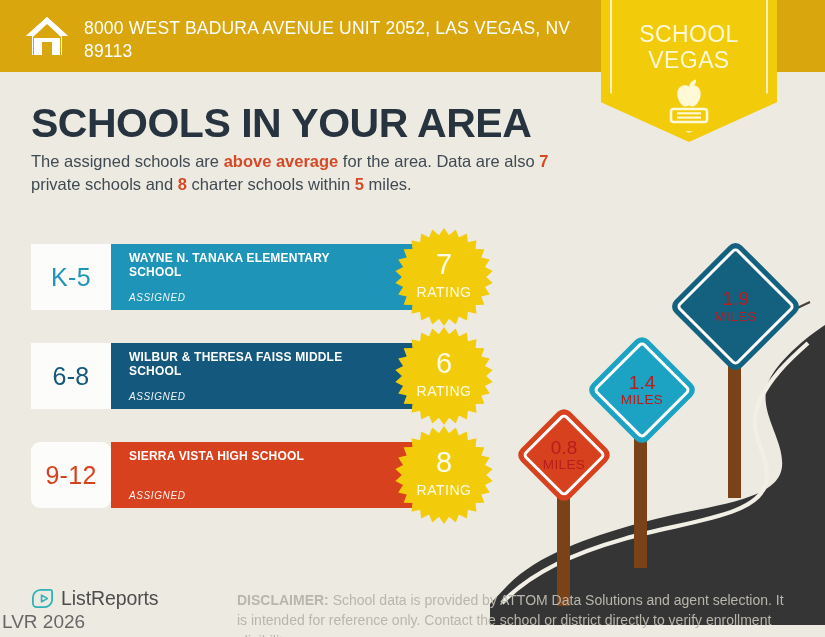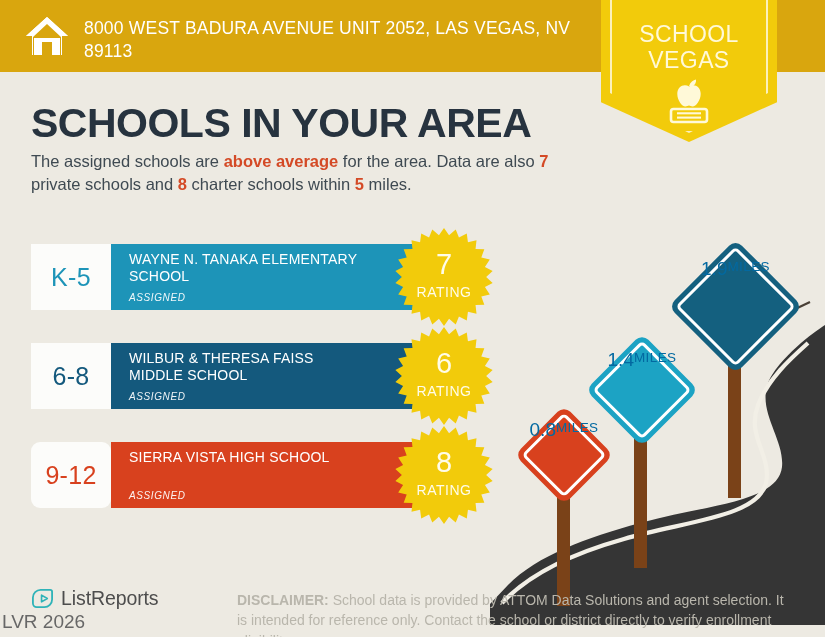--- a/index.html
+++ b/index.html
@@ -123,24 +123,25 @@
     font-weight: 400;
     letter-spacing: .3px;
   }
   .card-body {
     flex: 1;
     padding: 7px 0 0 18px;
     color: #FFFFFF;
     position: relative;
   }
   .card-school {
-    font-size: 14px;
+    font-size: 12px;
     line-height: 1.18;
     letter-spacing: .2px;
     max-width: 240px;
+    font-weight: bold;
   }
   .card-assigned {
     position: absolute;
     left: 18px; bottom: 7px;
     font-size: 10px;
     letter-spacing: .6px;
     color: rgba(255,255,255,.93);
     font-style: italic;
   }
   .starburst {
@@ -194,24 +195,24 @@
     content: "";
     position: absolute;
     inset: 5px;
     border: 3px solid #FFFFFF;
     border-radius: 5px;
   }
   .sign-text {
     position: absolute;
     inset: 0;
     display: flex;
-    flex-direction: row;
-    align-items: flex-start;
+    flex-direction: column;
+    align-items: center;
     justify-content: center;
-    color: #0369a1;
+    color: #b91c1c;
     z-index: 4;
     pointer-events: none;
   }
   .sign-val { font-size: 19px; line-height: 1.05; }
   .sign-unit { font-size: 13.5px; letter-spacing: .4px; }
 
   
   .footer-logo {
     position: absolute;
     left: 31px; top: 587px;

